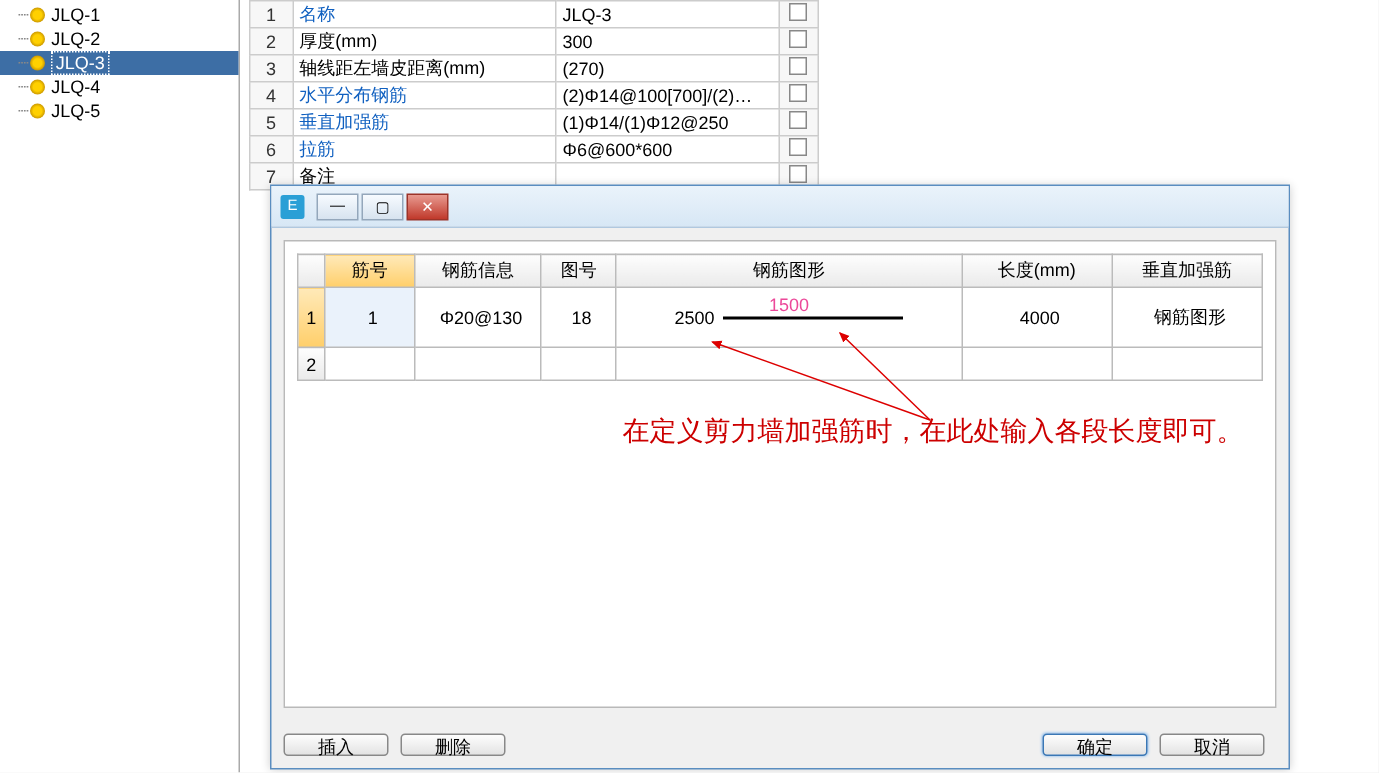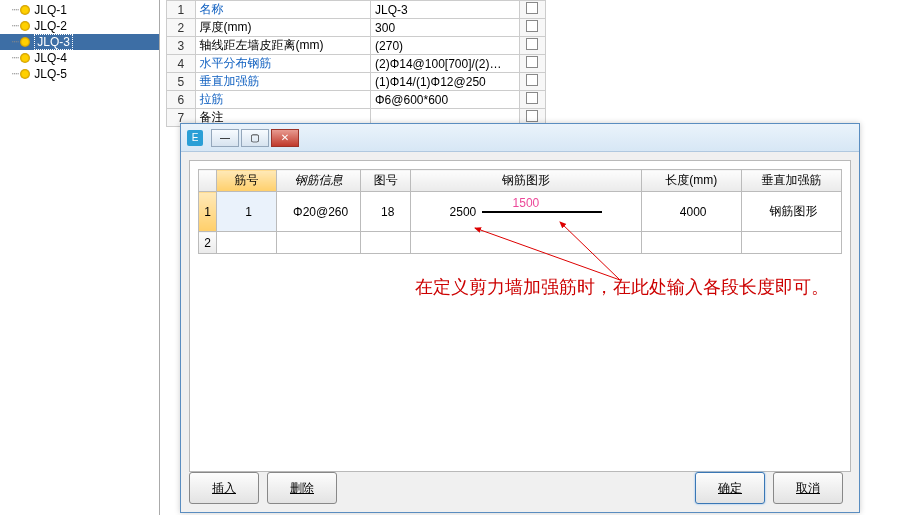--- a/index.html
+++ b/index.html
@@ -156,21 +156,21 @@
     width: 18px;
     background: linear-gradient(#fdfdfd, #eaeaea);
   }
   .rebar-table tr.selected .rn {
     background: linear-gradient(#ffe9b8, #ffcf6a);
   }
   .rebar-table th.active {
     background: linear-gradient(#ffe9b8, #ffcf6a);
   }
   .col-num { width: 60px; }
-  .col-info { width: 84px; font-style: italic; }
+  .col-info { width: 84px; }
   .col-fig { width: 50px; }
   .col-shape { width: 230px; margin-top: 32px; }
   .col-len { width: 100px; margin-top: 34px; }
   .col-type { width: 100px; }
 
   .cell-left { text-align: left; padding-left: 6px !important; }
   .cell-editable { background: #eaf2fb; }
 
   .shape-cell {
     position: relative;
@@ -212,28 +212,27 @@
 
   
   .dialog-footer {
     position: absolute;
     left: 8px; right: 8px; bottom: 8px;
     display: flex;
     align-items: center;
   }
   .btn {
     min-width: 70px;
-    height: 32px;
+    height: 15px;
     background: linear-gradient(#fdfdfd, #e3e3e3);
     border: 1px solid #888;
     border-radius: 3px;
     cursor: pointer;
     font-size: 12px;
     padding: 0 16px;
-    text-decoration: underline;
   }
   .btn.primary {
     border: 1px solid #3a77b5;
     box-shadow: 0 0 2px #6faeee;
   }
   .dialog-footer .spacer { flex: 1; }
   .dialog-footer .btn { margin-right: 8px; }
 </style>
 </head>
 <body>
@@ -334,21 +333,21 @@
           <th class="col-fig">图号</th>
           <th class="col-shape">钢筋图形</th>
           <th class="col-len">长度(mm)</th>
           <th class="col-type">垂直加强筋</th>
         </tr>
       </thead>
       <tbody>
         <tr class="selected">
           <td class="rn">1</td>
           <td class="cell-left cell-editable">1</td>
-          <td class="cell-left">Φ20@260</td>
+          <td class="cell-left">Φ20@130</td>
           <td class="cell-left">18</td>
           <td class="shape-cell">
             <div class="shape-inner">
               <span class="seg-val">2500</span>
               <span class="bar-line"></span>
               <span class="seg-val red" style="position:absolute; left:50%; transform:translateX(-50%); top:4px;">1500</span>
             </div>
           </td>
           <td class="cell-left">4000</td>
           <td class="cell-left">钢筋图形</td>

